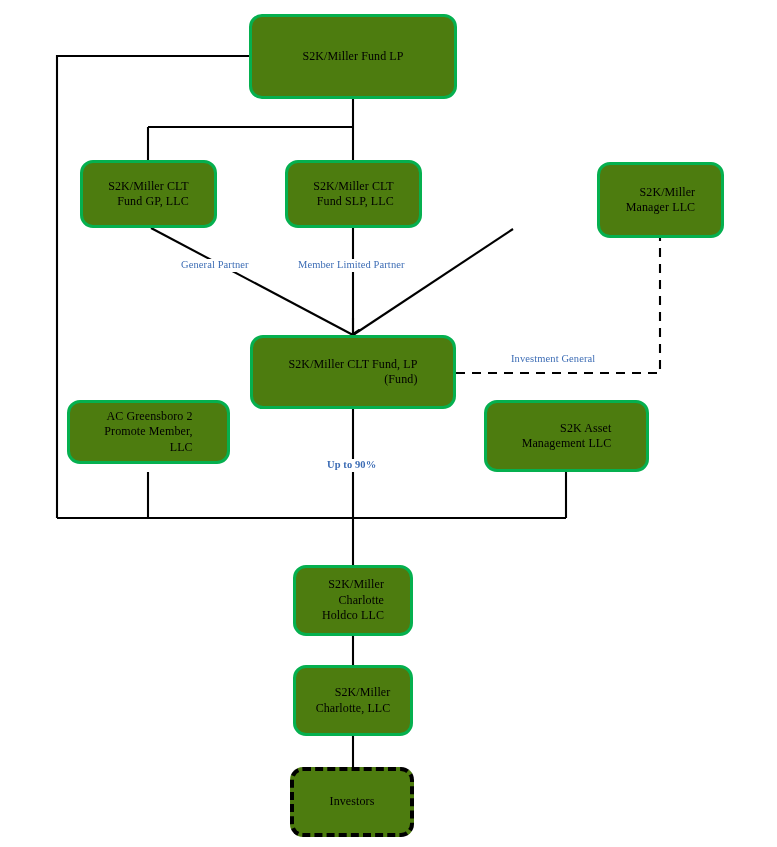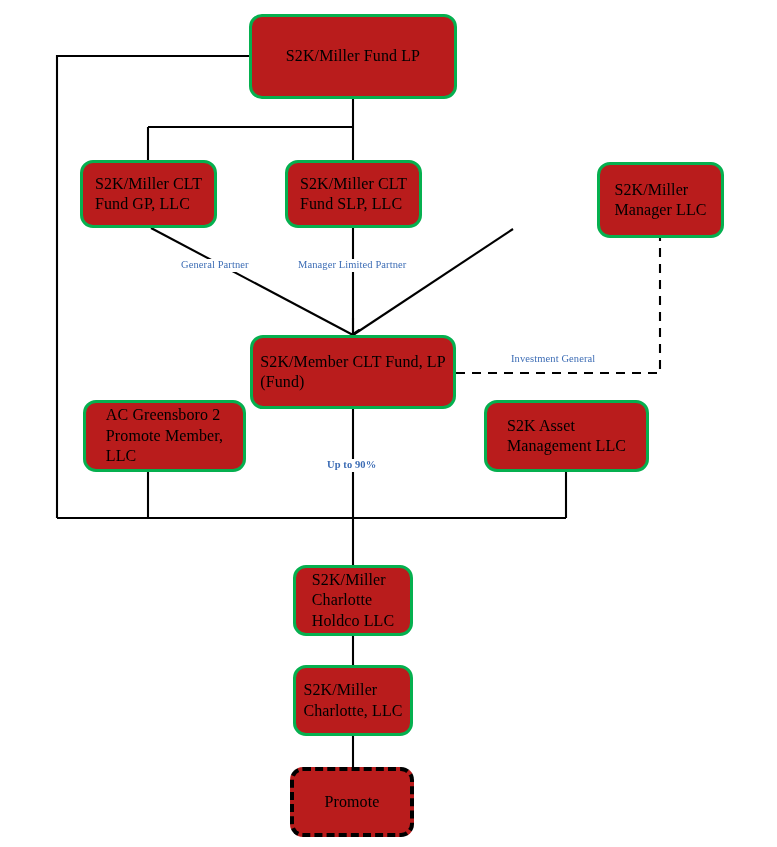--- a/index.html
+++ b/index.html
@@ -24,24 +24,24 @@
     top: 0;
     width: 777px;
     height: 847px;
   }
   .node {
     position: absolute;
     box-sizing: border-box;
     display: flex;
     align-items: center;
     justify-content: center;
-    text-align: left;
-    background: #b91c1c;
+    text-align: right;
+    background: #4d7c0f;
     color: #000000;
-    font-size: 16px;
+    font-size: 12px;
     line-height: 1.28;
     letter-spacing: 0.1px;
     z-index: 3;
   }
   .node.green {
     border: 3px solid #05b04f;
     border-radius: 13px;
   }
   .node.black {
     border: 3.5px solid #000000;
@@ -137,33 +137,33 @@
   <div class="node green" style="left:597px; top:162px; width:127px; height:76px;">
     <span class="label">S2K/Miller
 Manager LLC</span>
   </div>
 
   <div class="edge-label" style="left:178px; top:259px;">
     <span>General Partner</span>
   </div>
 
   <div class="edge-label" style="left:295px; top:259px;">
-    <span>Manager Limited Partner</span>
+    <span>Member Limited Partner</span>
   </div>
 
   <div class="node green" style="left:250px; top:335px; width:206px; height:74px;">
-    <span class="label">S2K/Member CLT Fund, LP
+    <span class="label">S2K/Miller CLT Fund, LP
 (Fund)</span>
   </div>
 
   <div class="edge-label" style="left:508px; top:353px;">
     <span>Investment General</span>
   </div>
 
-  <div class="node green" style="left:67px; top:400px; width:163px; height:72px;margin-left:16px;">
+  <div class="node green" style="left:67px; top:400px; width:163px; height:64px;">
     <span class="label">AC Greensboro 2
 Promote Member,
 LLC</span>
   </div>
 
   <div class="node green" style="left:484px; top:400px; width:165px; height:72px;">
     <span class="label">S2K Asset
 Management LLC</span>
   </div>
 
@@ -176,16 +176,16 @@
 Charlotte
 Holdco LLC</span>
   </div>
 
   <div class="node green" style="left:293px; top:665px; width:120px; height:71px;">
     <span class="label">S2K/Miller
 Charlotte, LLC</span>
   </div>
 
   <div class="node dashed-black" style="left:290px; top:767px; width:124px; height:70px;">
-    <span class="label">Promote</span>
+    <span class="label">Investors</span>
   </div>
 
 </div>
 
 </body></html>

